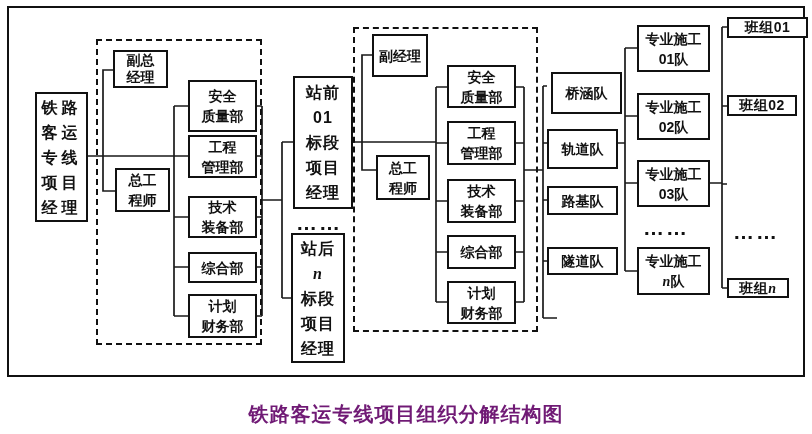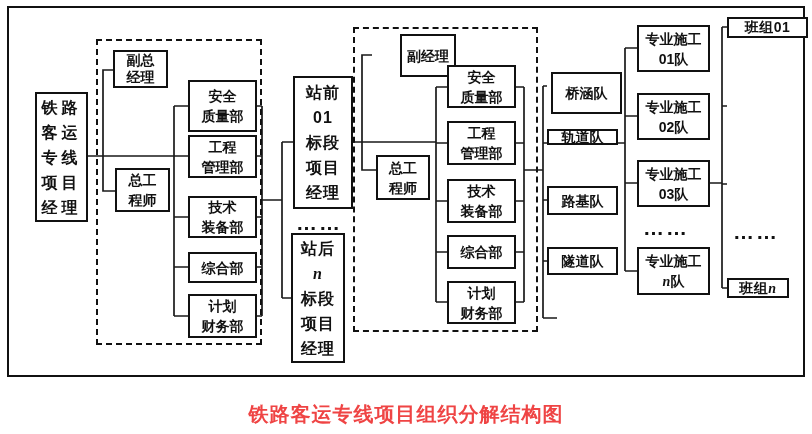--- a/index.html
+++ b/index.html
@@ -25,21 +25,21 @@
   .vbox{font-size:16px;line-height:25px;letter-spacing:4px;}
   .crew{font-size:14px;line-height:17px;flex-direction:row;letter-spacing:0.5px;}
   .row{display:flex;flex-direction:row;align-items:baseline;justify-content:center;}
   .nvar{font-family:"Liberation Serif","DejaVu Serif",serif;font-style:italic;font-weight:600;}
   .dots{
     position:absolute;font-weight:900;font-size:21px;letter-spacing:2px;
     line-height:8px;height:8px;color:#111;white-space:nowrap;
   }
   .caption{
     position:absolute;left:0;top:401px;width:812px;text-align:center;
-    font-size:20px;font-weight:900;letter-spacing:1px;color:#ef4444;
+    font-size:20px;font-weight:900;letter-spacing:1px;color:#701a75;
   }
 </style>
 </head>
 <body>
 
 <div id="stage">
 
   <div class="frame"></div>
 
   <svg class="wires" viewBox="0 0 812 434">
@@ -110,21 +110,21 @@
   <div class="box vbox" style="left:291px;top:233px;width:54px;height:130px;letter-spacing:1px;">
     <span>站后</span>
     <i class="nvar">n</i>
     <span>标段
 项目
 经理</span>
   </div>
 
   <div class="dashed" style="left:353px;top:27px;width:185px;height:305px;"></div>
 
-  <div class="box" style="left:372px;top:34px;width:56px;height:43px;margin-left:28px;">
+  <div class="box" style="left:372px;top:34px;width:56px;height:43px;">
     <span>副经理</span>
   </div>
 
   <div class="box" style="left:376px;top:155px;width:54px;height:45px;">
     <span>总工
 程师</span>
   </div>
 
   <div class="box" style="left:447px;top:65px;width:69px;height:43px;">
     <span>安全
@@ -142,21 +142,21 @@
     <span>综合部</span>
   </div>
   <div class="box" style="left:447px;top:281px;width:69px;height:43px;">
     <span>计划
 财务部</span>
   </div>
 
   <div class="box" style="left:551px;top:72px;width:71px;height:42px;">
     <span>桥涵队</span>
   </div>
-  <div class="box" style="left:547px;top:129px;width:71px;height:16px;">
+  <div class="box" style="left:547px;top:129px;width:71px;height:40px;">
     <span>轨道队</span>
   </div>
   <div class="box" style="left:547px;top:186px;width:71px;height:29px;">
     <span>路基队</span>
   </div>
   <div class="box" style="left:547px;top:247px;width:71px;height:28px;">
     <span>隧道队</span>
   </div>
 
   <div class="box" style="left:637px;top:25px;width:73px;height:47px;">
@@ -178,20 +178,23 @@
     <span>专业施工</span>
     <span class="row">
       <i class="nvar">n</i>
       <span>队</span>
     </span>
   </div>
 
   <div class="box crew" style="left:727px;top:17px;width:81px;height:21px;">
     <span>班组01</span>
   </div>
+  <div class="box crew" style="left:727px;top:95px;width:70px;height:21px;">
+    <span>班组02</span>
+  </div>
 
   <div class="dots" style="left:733px;top:228px;">……</div>
 
   <div class="box crew" style="left:727px;top:278px;width:62px;height:20px;">
     <span>班组</span>
     <i class="nvar">n</i>
   </div>
 
   <div class="caption">铁路客运专线项目组织分解结构图</div>
 

